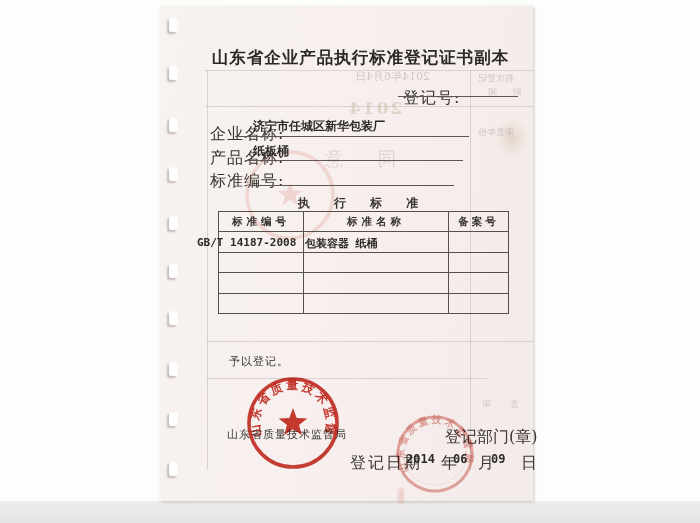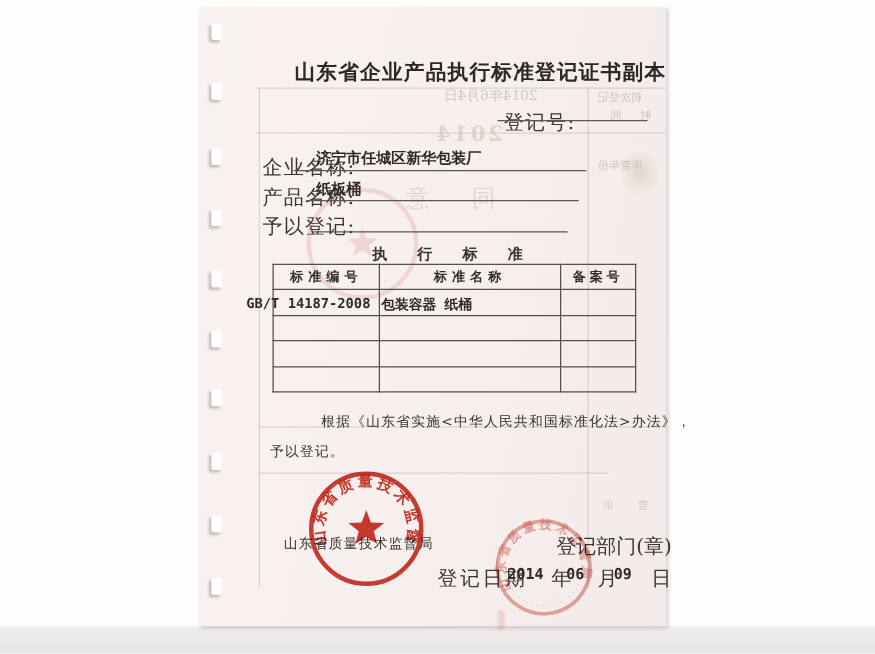--- a/index.html
+++ b/index.html
@@ -6,21 +6,21 @@
   .scene{position:relative;width:700px;height:523px;overflow:hidden;
          background:#fdfdfc;font-family:"DejaVu Sans",sans-serif;}
   .floor{position:absolute;left:0;top:501px;width:700px;height:22px;
          background:linear-gradient(#efedec,#e7e5e3);}
   .paper{position:absolute;left:160px;top:6px;width:373px;height:495px;
          background:linear-gradient(100deg,#f8f2f0 0%,#f6efed 55%,#f3ebe9 100%);
          box-shadow:1px 1px 3px rgba(120,110,105,.35);}
   .abs{position:absolute;}
   .hole{position:absolute;left:9px;width:9px;height:14px;background:#fefefe;
         border-radius:2px;box-shadow:-2px 2px 2px rgba(140,128,125,.45), inset 0 0 1px rgba(0,0,0,.10);}
-  .title{left:28px;top:41px;width:345px;text-align:right;font-size:16.5px;font-weight:700;
+  .title{left:28px;top:41px;width:345px;text-align:center;font-size:16.5px;font-weight:700;
          color:#2c2826;letter-spacing:1px;font-family:"DejaVu Sans",sans-serif;}
   .lbl{font-family:"DejaVu Serif",serif;font-size:16px;color:#3a3531;letter-spacing:1px;white-space:nowrap;}
   .val{font-family:"DejaVu Sans Mono",monospace;font-size:12px;font-weight:600;color:#2e2a27;white-space:nowrap;}
   .rule{border-bottom:1px solid #5e5751;height:0;}
   .ghost-h{position:absolute;height:1px;background:rgba(165,152,150,.33);}
   .ghost-v{position:absolute;width:1px;background:rgba(165,152,150,.33);}
   .mirror{transform:scaleX(-1);color:#c3b8ba;font-family:"DejaVu Serif",serif;white-space:nowrap;}
   .std-table{position:absolute;left:58px;top:205px;width:290px;border-collapse:collapse;table-layout:fixed;}
   .std-table th,.std-table td{border:1px solid #55504b;padding:0;}
   .std-table th{height:19px;font-family:"DejaVu Serif",serif;font-size:10.5px;font-weight:600;
@@ -79,21 +79,21 @@
     <div class="abs rule" style="left:238px;top:90px;width:120px;"></div>
 
     <span class="abs lbl" style="left:50px;top:118px;">企业名称:</span>
     <span class="abs val" style="left:93px;top:112px;">济宁市任城区新华包装厂</span>
     <div class="abs rule" style="left:75px;top:130px;width:234px;"></div>
 
     <span class="abs lbl" style="left:50px;top:142px;">产品名称:</span>
     <span class="abs val" style="left:93px;top:137px;">纸板桶</span>
     <div class="abs rule" style="left:85px;top:154px;width:218px;"></div>
 
-    <span class="abs lbl" style="left:50px;top:165px;">予以登记:</span>
+    <span class="abs lbl" style="left:50px;top:165px;">标准编号:</span>
     <span class="abs val" style="left:93px;top:160px;"></span>
     <div class="abs rule" style="left:90px;top:179px;width:204px;"></div>
 
     <div class="abs lbl" style="left:58px;top:189px;width:290px;text-align:center;letter-spacing:10px;font-weight:600;font-size:12px;">执 行 标 准</div>
 
     <table class="std-table">
       <colgroup>
         <col style="width:85px">
           <col style="width:145px">
           <col style="width:60px">
@@ -125,22 +125,21 @@
             <td></td>
             <td></td>
             <td></td>
           </tr>
       </tbody>
     </table>
 
     <span class="abs typed" style="left:37px;top:230px;">GB/T 14187-2008</span>
     <span class="abs typed" style="left:145px;top:230px;">包装容器 纸桶</span>
 
-    <span class="abs stmt" style="left:97px;top:324px;">根据《山东省实施&lt;中华人民共和国标准化法&gt;办法》，</span>
-    <span class="abs stmt" style="left:56px;top:348px;">予以登记。</span>
+    <span class="abs stmt" style="left:69px;top:348px;">予以登记。</span>
 
     <span class="abs lbl" style="left:67px;top:421px;font-size:11px;letter-spacing:1px;">山东省质量技术监督局</span>
 
     <svg class="abs seal" style="left:75px;top:359px;" width="116" height="116" viewBox="0 0 116 116">
       <defs>
         <path id="arcMain" d="M 27.2 72.4 A 34 34 0 1 1 88.8 72.4" fill="none"></path>
       </defs>
       <circle cx="58" cy="58" r="44" fill="none" stroke="#c4271b" stroke-width="3.6" opacity=".88"></circle>
       <polygon points="58,43 61.7,52.9 72.3,53.4 64,59.9 66.8,70.1 58,64.3 49.2,70.1 52,59.9 43.7,53.4 54.3,52.9" fill="#c4271b" opacity=".9"></polygon>
       <text font-size="12" fill="#c4271b" opacity=".9" letter-spacing="2.8" font-weight="600" font-family="DejaVu Sans, sans-serif">

